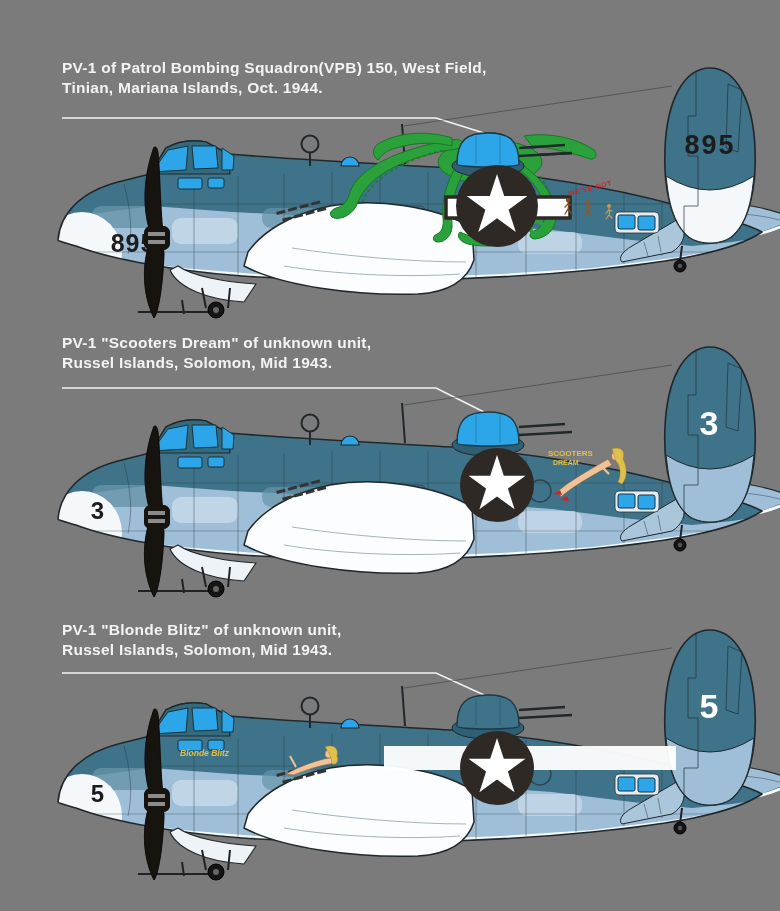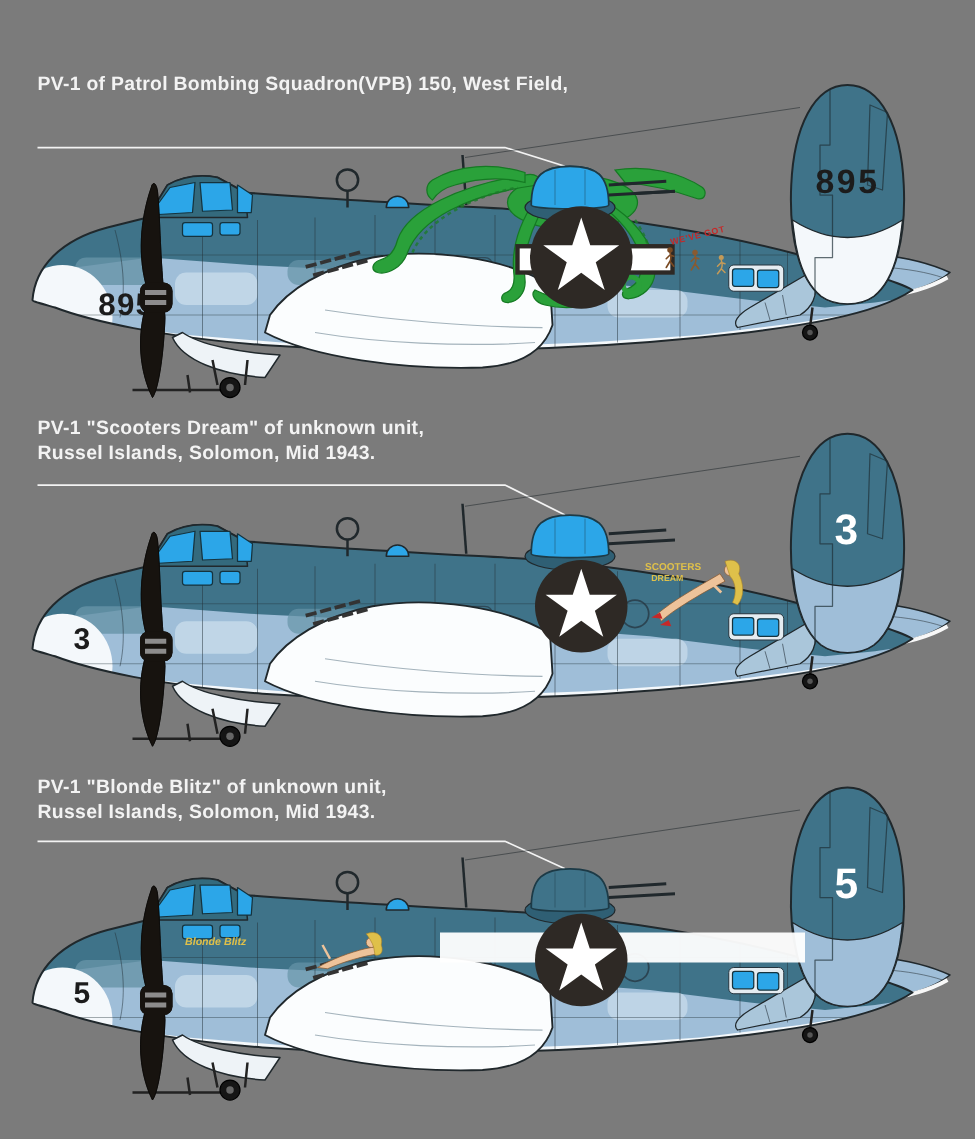--- a/index.html
+++ b/index.html
@@ -2,21 +2,21 @@
 <html style="--background: #7b7b7b; --caption-text: #f3f3f3; --camo-dark-teal: #3f7389; --camo-mid-teal: #6694a8; --camo-light-blue: #9fbed8; --camo-pale-blue: #c6daea; --camo-white: #f4f8fb; --canopy-glass-blue: #2ca6e8; --outline-dark: #20282c; --insignia-disc: #2e2925; --octopus-green: #2aa13a; --nose-art-yellow: #dfc04a; --nose-art-red: #c62828; --propeller-black: #17130f;"><head>
 <meta charset="utf-8">
 <style>
   html,body{margin:0;padding:0;}
   body{
     width:780px;height:911px;
     background:var(--background,#7b7b7b);
     font-family:"Liberation Sans", sans-serif;
     overflow:hidden;
   }
-  .page{width:622px;height:911px;position:relative;}
+  .page{width:622px;height:911px;position:relative;margin-left:32px;}
   .section{position:relative;width:780px;}
   .caption{
     position:absolute;left:30px;z-index:5;
     color:var(--caption-text,#f3f3f3);
     font-size:15.5px;font-weight:600;letter-spacing:.25px;line-height:1.3;
   }
   svg.scene{position:absolute;left:0;top:0;display:block;}
   .leader{fill:none;stroke:#f3f3f3;stroke-width:1.4px;}
   text{font-family:"Liberation Sans", sans-serif;}
   .tailnum{font-weight:bold;letter-spacing:2px;text-anchor:middle;}
@@ -124,20 +124,21 @@
       <use href="#prop"></use>
     </g>
   </defs>
 </svg>
 
 <div class="page">
 
   <div class="section" style="height:325px">
     <div class="caption" style="top:58px">
       <div>PV-1 of Patrol Bombing Squadron(VPB) 150, West Field,</div>
+      <div>Tinian, Mariana Islands, Oct. 1944.</div>
     </div>
     <svg class="scene" width="780" height="325" viewBox="0 0 780 325">
       <polyline class="leader" points="30,118 404,118 452,133"></polyline>
       <g transform="translate(0,56)" style="--turret:var(--canopy-glass-blue);--finbase:var(--camo-white)">
         <use href="#airframe"></use>
 
         <g fill="var(--octopus-green,#2aa13a)" stroke="#157a23" stroke-width="1">
           <ellipse cx="458" cy="106" rx="52" ry="22"></ellipse>
           <path d="M 430,92 C 372,100 336,120 326,146 C 322,158 310,164 302,162 C 296,160 298,154 304,152 C 312,150 316,144 318,136 C 326,112 368,92 420,84 C 428,82 434,86 430,92 Z"></path>
           <path d="M 436,108 C 424,128 418,148 420,168 C 421,178 414,186 406,186 C 400,186 400,180 405,178 C 410,176 412,170 411,162 C 409,142 416,122 428,104 Z"></path>

